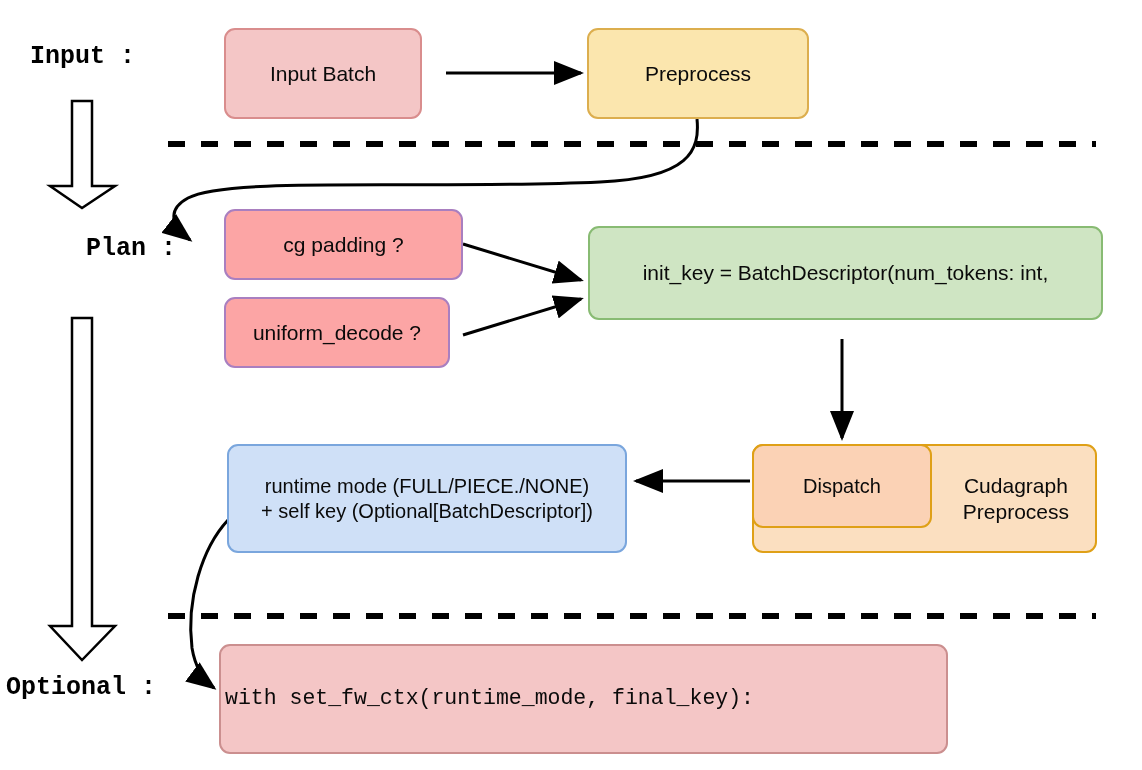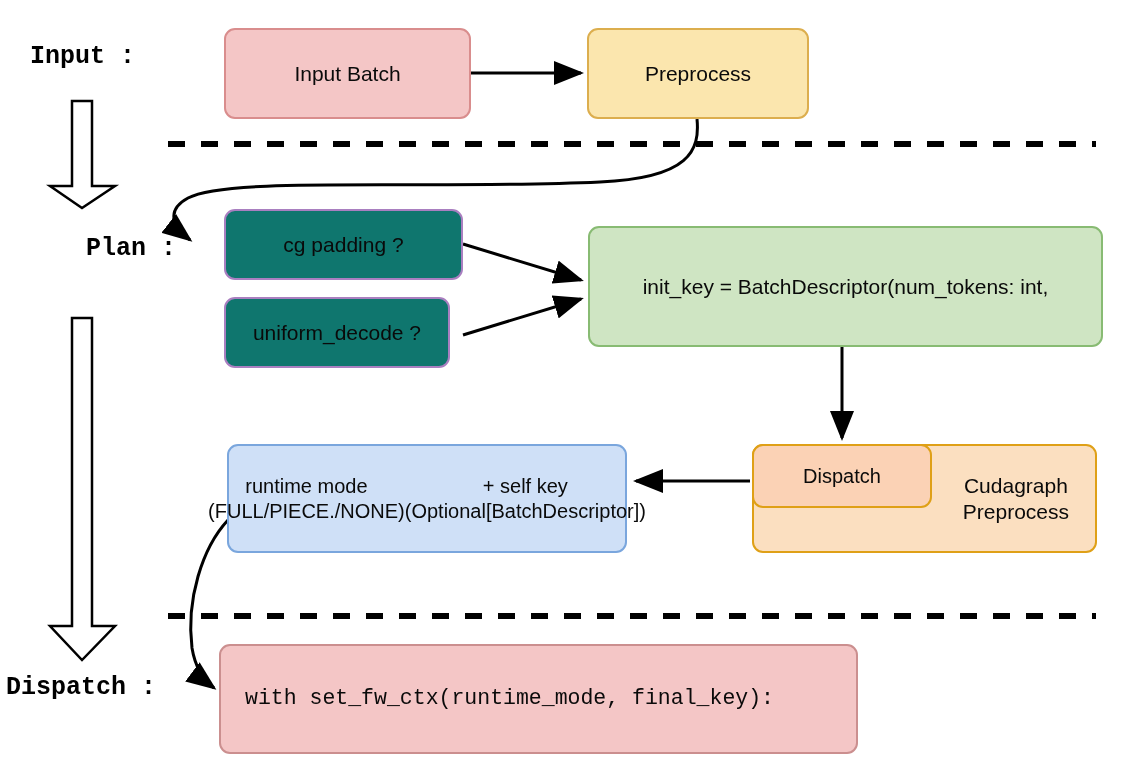--- a/index.html
+++ b/index.html
@@ -51,21 +51,21 @@
   }
   .node-input-batch {
     background: #f4c6c6;
     border-color: #d98d8d;
   }
   .node-preprocess {
     background: #fbe6ae;
     border-color: #dcae4e;
   }
   .node-purple {
-    background: #0f766e;
+    background: #fca5a5;
     border-color: #a97fc0;
   }
   .node-green {
     background: #cfe5c3;
     border-color: #88bb73;
   }
   .node-outer-orange {
     background: #fbdfc0;
     border-color: #dfa017;
     align-items: center;
@@ -140,45 +140,45 @@
 
     <path class="edge" marker-end="url(#ah)" d="M842,339 L842,438"></path>
 
     <path class="edge" marker-end="url(#ah)" d="M750,481 L636,481"></path>
 
     <path class="edge" marker-end="url(#ah)" d="M228,520 C202,548 186,600 192,648 C196,672 206,682 214,688"></path>
   </svg>
 
   <div class="stage-label" style="left:30px; top:42px;">Input :</div>
   <div class="stage-label" style="left:38px; top:234px;margin-left:48px;">Plan :</div>
-  <div class="stage-label" style="left:6px; top:673px;">Dispatch :</div>
+  <div class="stage-label" style="left:6px; top:673px;">Optional :</div>
 
-  <div class="node node-input-batch" style="left:224px; top:28px; width:247px; height:91px;">Input Batch</div>
+  <div class="node node-input-batch" style="left:224px; top:28px; width:198px; height:91px;">Input Batch</div>
 
   <div class="node node-preprocess" style="left:587px; top:28px; width:222px; height:91px;">Preprocess</div>
 
   <div class="node node-purple" style="left:224px; top:209px; width:239px; height:71px;">cg padding ?</div>
 
   <div class="node node-purple" style="left:224px; top:297px; width:226px; height:71px;">uniform_decode ?</div>
 
-  <div class="node node-green" style="left:588px; top:226px; width:515px; height:121px; flex-direction:row;">
+  <div class="node node-green" style="left:588px; top:226px; width:515px; height:94px; flex-direction:row;">
     <span>init_key = BatchDescriptor(num_tokens: int,</span>
   </div>
 
   <div class="node node-outer-orange" style="left:752px; top:444px; width:345px; height:109px;">
     <div style="display:flex; flex-direction:column; align-items:center;">
       <span>Cudagraph</span>
       <span>Preprocess</span>
     </div>
   </div>
 
-  <div class="node node-inner-orange" style="left:752px; top:444px; width:180px; height:64px; font-size:20px;">Dispatch</div>
+  <div class="node node-inner-orange" style="left:752px; top:444px; width:180px; height:84px; font-size:20px;">Dispatch</div>
 
-  <div class="node node-blue" style="left:227px; top:444px; width:400px; height:109px; flex-direction:row; font-size:20px;">
+  <div class="node node-blue" style="left:227px; top:444px; width:400px; height:109px; flex-direction:column; font-size:20px;">
     <span>runtime mode (FULL/PIECE./NONE)</span>
     <span>+ self key (Optional[BatchDescriptor])</span>
   </div>
 
-  <div class="node node-code mono" style="left:219px; top:644px; width:639px; height:110px; flex-direction:column; align-items:flex-start; justify-content:center; padding-left:24px;">
+  <div class="node node-code mono" style="left:219px; top:644px; width:729px; height:110px; flex-direction:column; align-items:flex-start; justify-content:center; padding-left:4px;">
     <span>with set_fw_ctx(runtime_mode, final_key):</span>
   </div>
 
 </div>
 
 </body></html>

